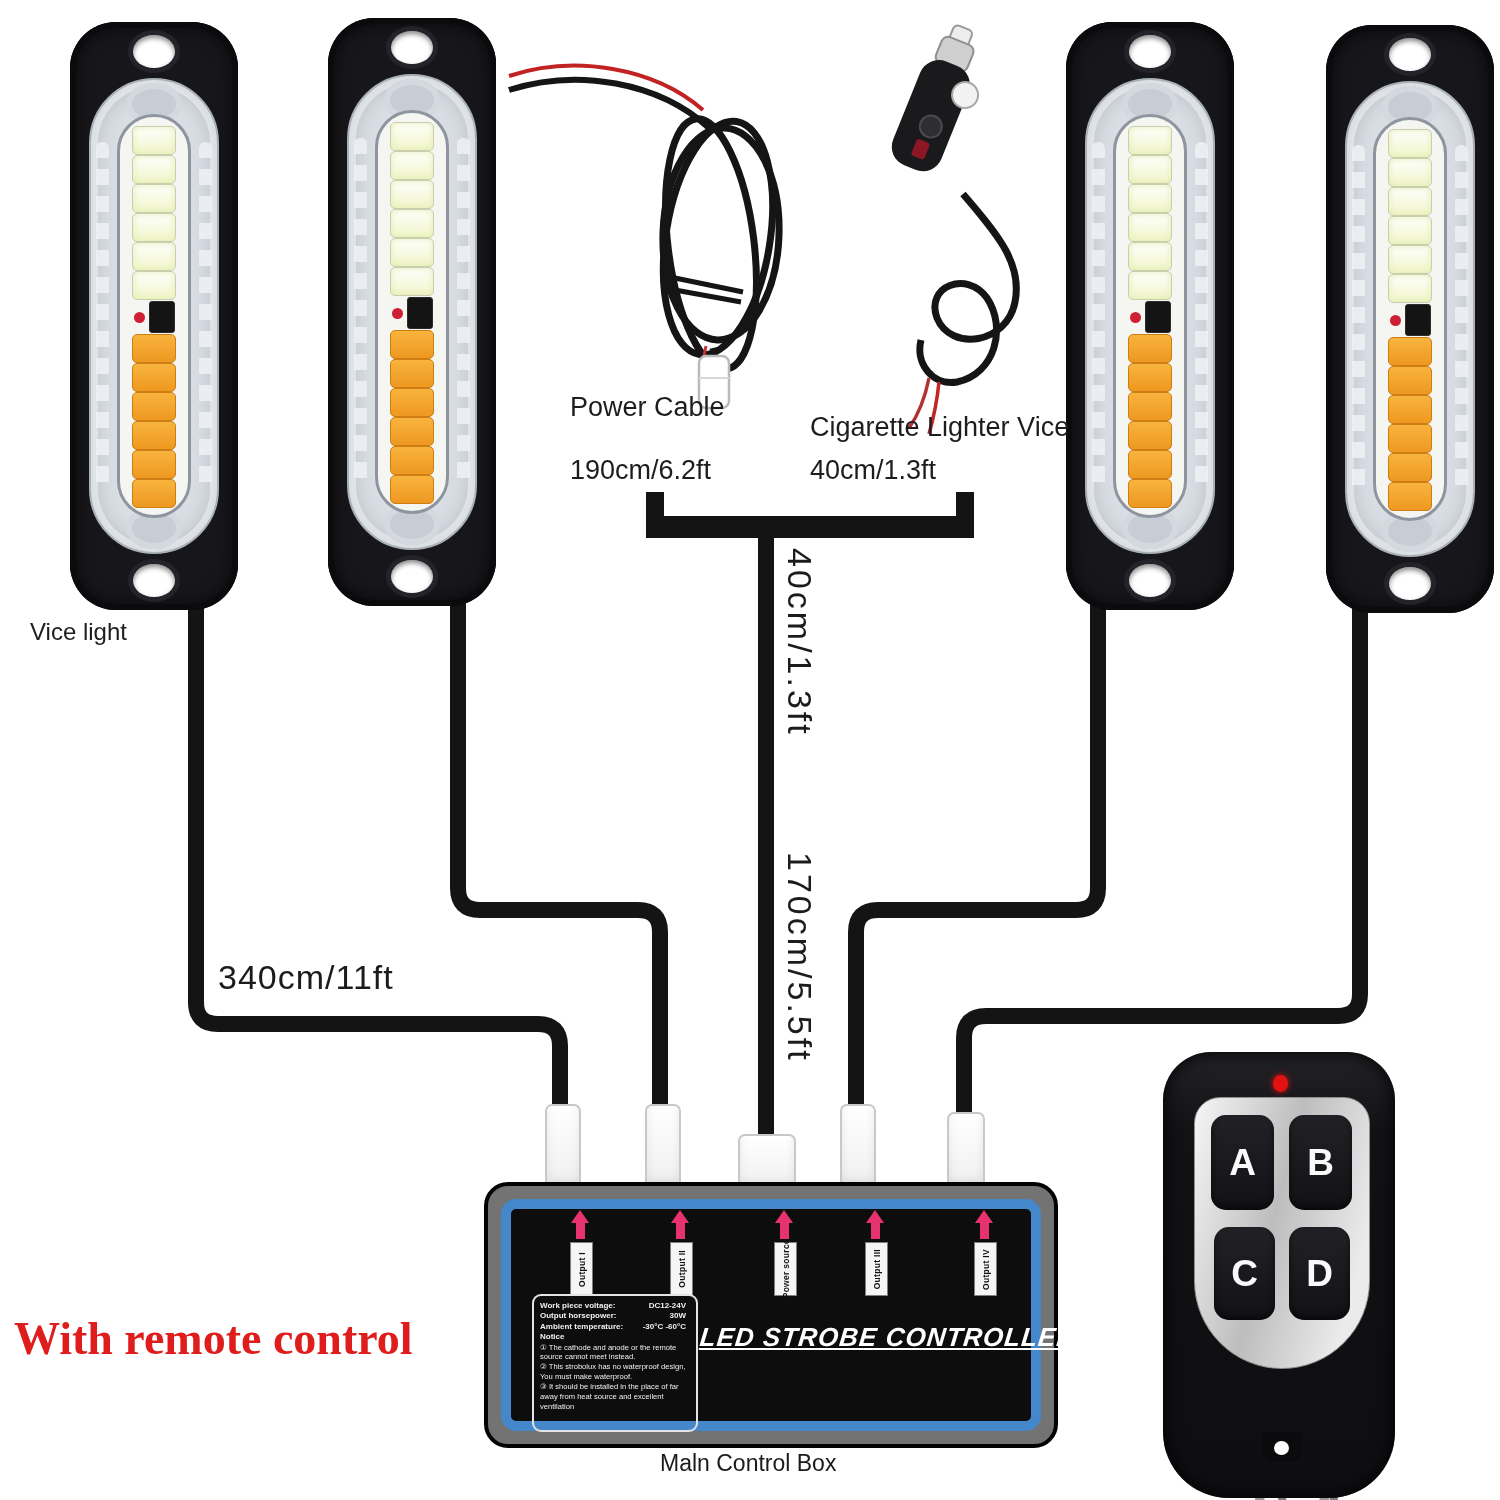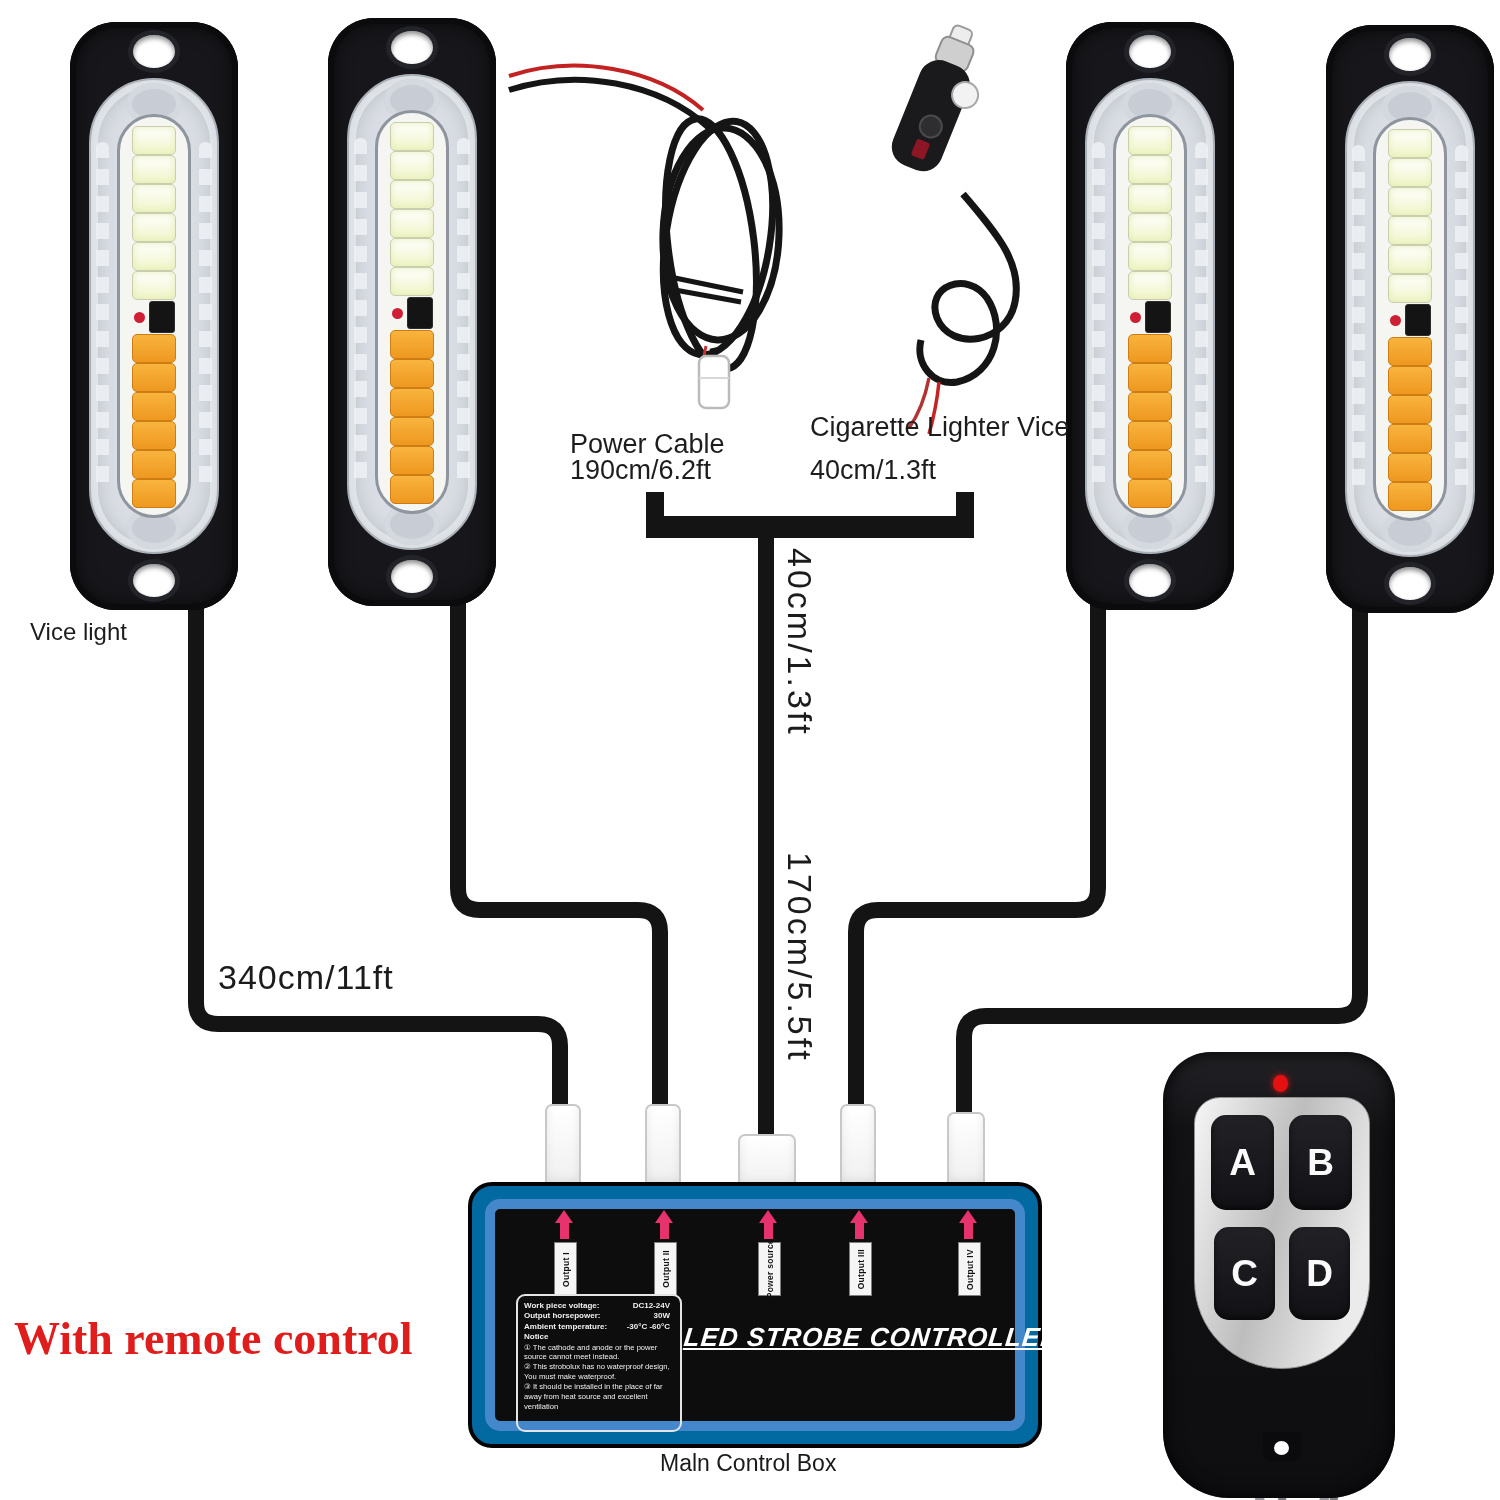--- a/index.html
+++ b/index.html
@@ -33,21 +33,21 @@
   .led.amber{background:linear-gradient(#f8b43e,#ee9820);border:1px solid #cd7d12;}
   .mid{display:flex;align-items:center;gap:4px;height:34px;flex:0 0 auto;}
   .dot{width:11px;height:11px;border-radius:50%;background:#cf1f35;}
   .chip{width:24px;height:30px;background:#141414;border:1px solid #2c2c2c;border-radius:3px;}
 
   
   .connector{position:absolute;background:linear-gradient(#ffffff,#efefef);border:2px solid #c8c8c8;
         border-radius:7px;z-index:3;box-shadow:inset 0 -8px 10px rgba(0,0,0,.08);}
 
   
-  #cbox{position:absolute;left:468px;top:1182px;width:574px;height:266px;background:#0369a1;
+  #cbox{position:absolute;left:484px;top:1182px;width:574px;height:266px;background:#737373;
         border:4px solid #030303;border-radius:24px;z-index:4;box-sizing:border-box;}
   #blueframe{position:absolute;left:13px;top:13px;right:13px;bottom:13px;border:10px solid #4587cb;
         border-radius:15px;background:#0d0d0d;}
   .parrow{position:absolute;width:9px;background:#e6336e;z-index:2;}
   .parrow::before{content:"";position:absolute;top:-13px;left:-5px;width:0;height:0;
         border-left:9.5px solid transparent;border-right:9.5px solid transparent;
         border-bottom:13px solid #e6336e;}
   .portlabel{position:absolute;width:21px;height:52px;background:#f5f5f5;border:1px solid #7d7d7d;
         display:flex;align-items:center;justify-content:center;z-index:2;}
   .portlabel span{writing-mode:vertical-rl;transform:rotate(180deg);font-size:8.5px;font-weight:bold;
@@ -294,21 +294,21 @@
       </div>
       <div class="specrow">
         <span>Output horsepower:</span>
         <span>30W</span>
       </div>
       <div class="specrow">
         <span>Ambient temperature:</span>
         <span>-30°C -60°C</span>
       </div>
       <div class="noticetitle">Notice</div>
-      <div class="notice">① The cathode and anode or the power source cannot meet instead.</div>
+      <div class="notice">① The cathode and anode or the remote source cannot meet instead.</div>
       <div class="notice">② This strobolux has no waterproof design, You must make waterproof.</div>
       <div class="notice">③ It should be installed in the place of far away from heat source and excellent ventilation</div>
     </div>
 
     <div id="ctitle">LED STROBE CONTROLLER</div>
   </div>
 
   <div id="remote">
     <div id="rled"></div>
     <div id="rpanel"></div>
@@ -318,21 +318,21 @@
     <div class="rbtn" style="left:126px;top:175px;width:61px;height:93px;">D</div>
     <div id="rtab">
         <div class="holePunch"></div>
       </div>
   </div>
   <div class="ring" id="ring1"></div>
   <div class="ring" id="ring2"></div>
 
   <div class="lbl caplbl" style="left:30px;top:618px;font-size:24px;">Vice light</div>
 
-  <div class="lbl caplbl" style="left:570px;top:429px;text-align:center;">Power Cable</div>
+  <div class="lbl caplbl" style="left:570px;top:392px;text-align:center;">Power Cable</div>
   <div class="lbl caplbl" style="left:570px;top:455px;">190cm/6.2ft</div>
 
   <div class="lbl caplbl" style="left:810px;top:412px;">Cigarette Lighter Vice</div>
   <div class="lbl caplbl" style="left:810px;top:455px;">40cm/1.3ft</div>
 
   <div class="lbl lenlbl vert" style="left:780px;top:548px;">40cm/1.3ft</div>
   <div class="lbl lenlbl vert" style="left:780px;top:852px;">170cm/5.5ft</div>
   <div class="lbl lenlbl" style="left:218px;top:946px;margin-top:12px;">340cm/11ft</div>
 
   <div class="lbl redline" style="left:14px;top:1312px;font-family:Liberation Serif, serif;">With remote control</div>

